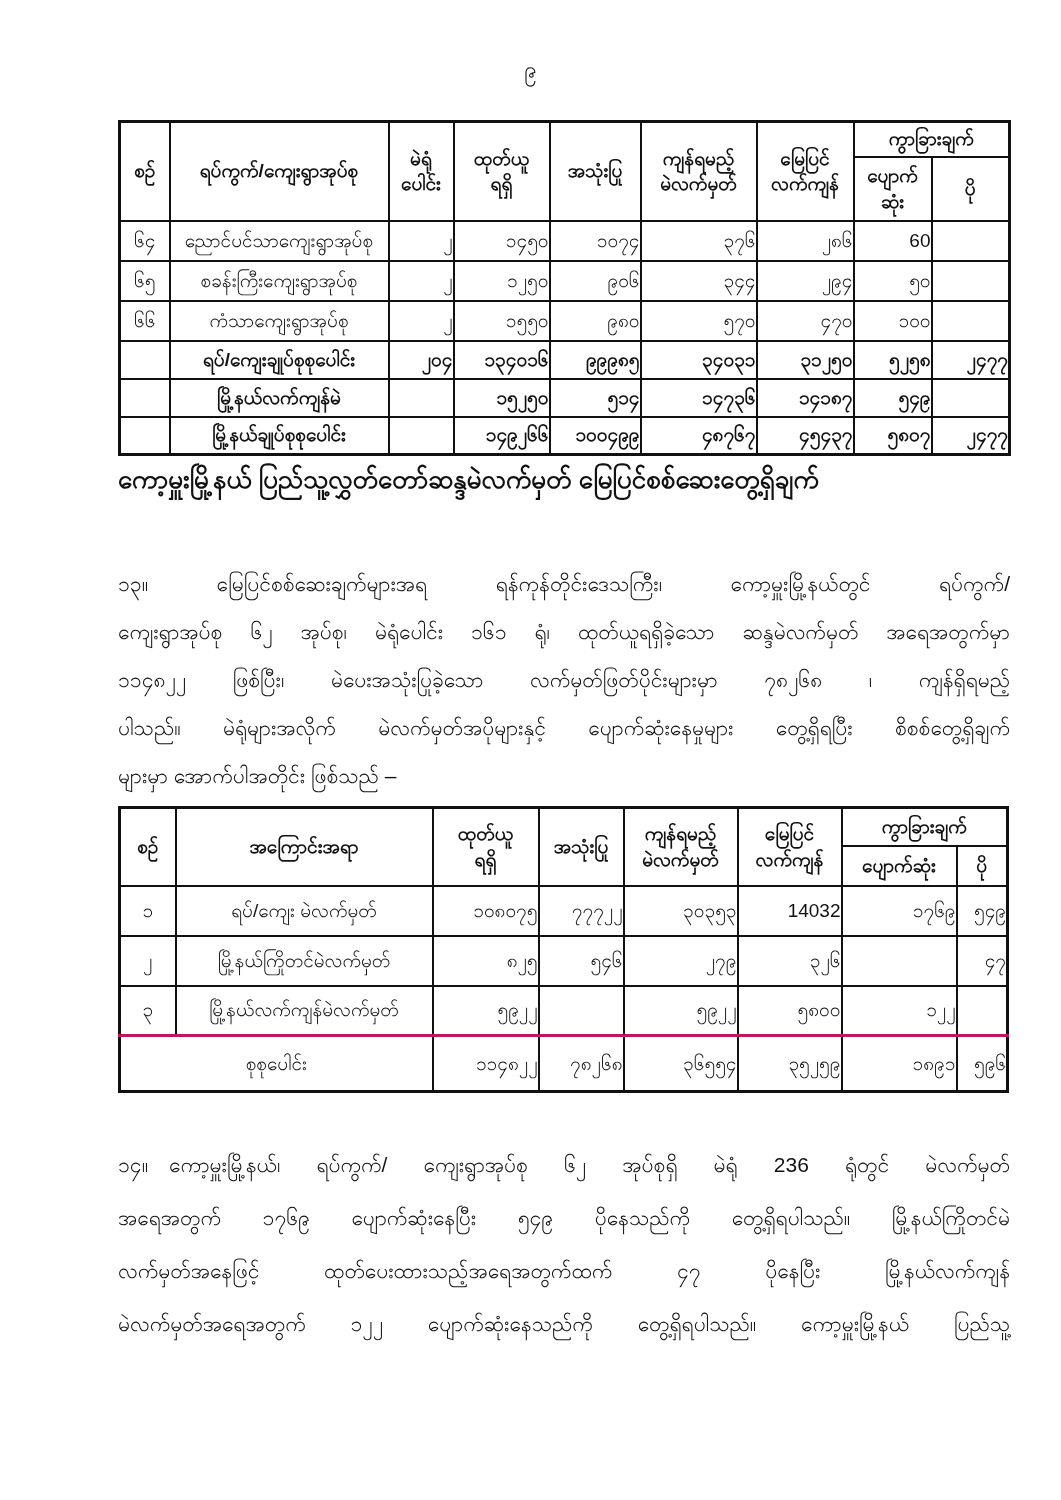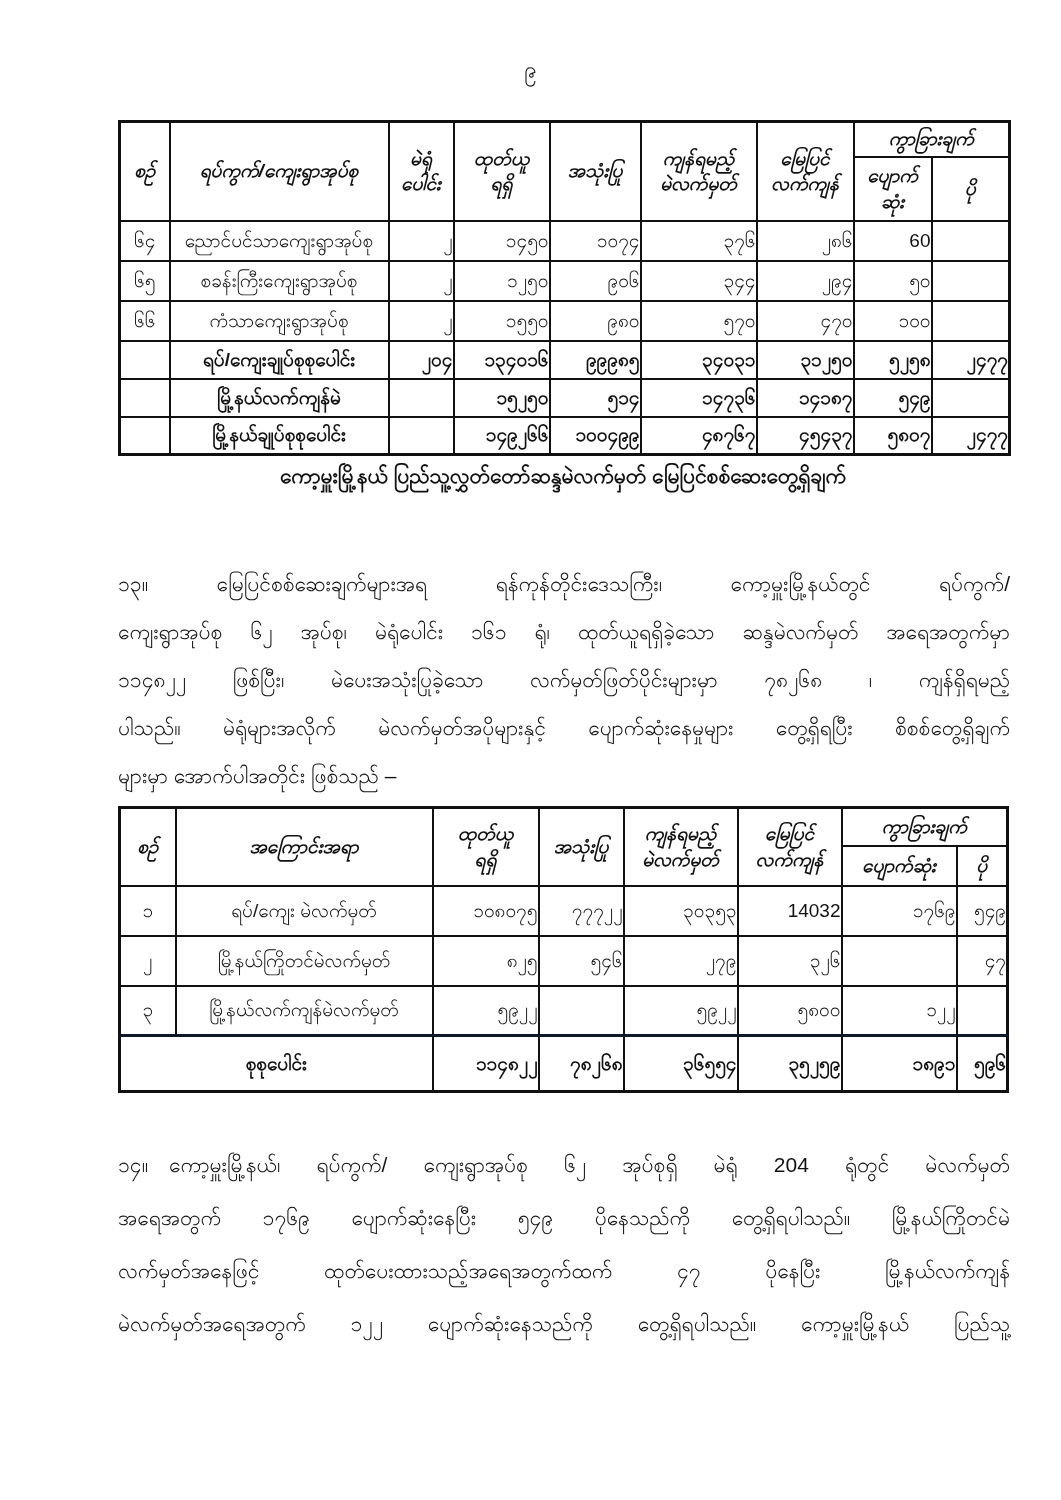--- a/index.html
+++ b/index.html
@@ -25,43 +25,43 @@
   table.doc td,table.doc th{
     border:2px solid #111;
     vertical-align:middle;
     font-size:19px;
     font-weight:400;
     padding:0;
     overflow:hidden;
     line-height:1.35;
   }
   table.doc{border:3px solid #111;}
-  table.doc th{font-weight:700;text-align:center;font-style:italic;}
+  table.doc th{font-weight:700;text-align:center;}
   #table1{top:120px;width:890px;}
   #table2{top:806px;width:888px;}
   .h-top{height:35px;}
   .h-bot{height:64px;}
   .h2-top{height:38px;}
   .h2-bot{height:40px;}
   td.c-no{text-align:center;}
   td.c-label{text-align:center;padding-left:9px;}
   td.c-label-center{text-align:center;}
   td.c-num{text-align:right;padding-right:14px;}
   tr.bold td{font-weight:700;}
-  td.bold{font-weight:700;}
+  td.bold{font-weight:700;border-radius:12px;}
   #table1 tbody tr{height:40px;margin-top:37px;}
   #table1 tbody tr.sum{height:38px;}
   #table2 tbody tr{height:50px;}
   #table2 tbody tr.t2-total{height:56px;}
-  #table2 tr.t2-total td{border-top:3px solid #0f172a;border-bottom:3px solid #111;font-weight:700;}
+  #table2 tr.t2-total td{border-top:3px solid #be185d;border-bottom:3px solid #111;font-weight:400;}
   #table2 tr.t2-total td:first-child{border-left:3px solid #111;}
   
   .section-title{
     position:absolute;top:462px;left:118px;width:890px;
-    text-align:center;font-size:21px;font-weight:700;
+    text-align:left;font-size:26px;font-weight:700;
   }
   .para{
     position:absolute;left:118px;width:892px;
     font-size:21px;
   }
   #para13{top:560px;}
   #para13 .pline{line-height:48px;}
   #para14{top:1138px;}
   #para14 .pline{line-height:53px;}
   .pline{
@@ -273,19 +273,19 @@
           <td class="c-num bold">၇၈၂၆၈</td>
           <td class="c-num bold">၃၆၅၅၄</td>
           <td class="c-num bold">၃၅၂၅၉</td>
           <td class="c-num bold">၁၈၉၁</td>
           <td class="c-num bold">၅၉၆</td>
         </tr>
       </tbody>
   </table>
 
   <div class="para" id="para14">
-      <div class="pline">၁၄။ ကော့မှူးမြို့နယ်၊ ရပ်ကွက်/ ကျေးရွာအုပ်စု ၆၂ အုပ်စုရှိ မဲရုံ 204 ရုံတွင် မဲလက်မှတ်</div>
+      <div class="pline">၁၄။ ကော့မှူးမြို့နယ်၊ ရပ်ကွက်/ ကျေးရွာအုပ်စု ၆၂ အုပ်စုရှိ မဲရုံ 236 ရုံတွင် မဲလက်မှတ်</div>
       <div class="pline">အရေအတွက် ၁၇၆၉ ပျောက်ဆုံးနေပြီး ၅၄၉ ပိုနေသည်ကို တွေ့ရှိရပါသည်။ မြို့နယ်ကြိုတင်မဲ</div>
       <div class="pline">လက်မှတ်အနေဖြင့် ထုတ်ပေးထားသည့်အရေအတွက်ထက် ၄၇ ပိုနေပြီး မြို့နယ်လက်ကျန်</div>
       <div class="pline">မဲလက်မှတ်အရေအတွက် ၁၂၂ ပျောက်ဆုံးနေသည်ကို တွေ့ရှိရပါသည်။ ကော့မှူးမြို့နယ် ပြည်သူ့</div>
     </div>
 
 </div>
 
 </body></html>

